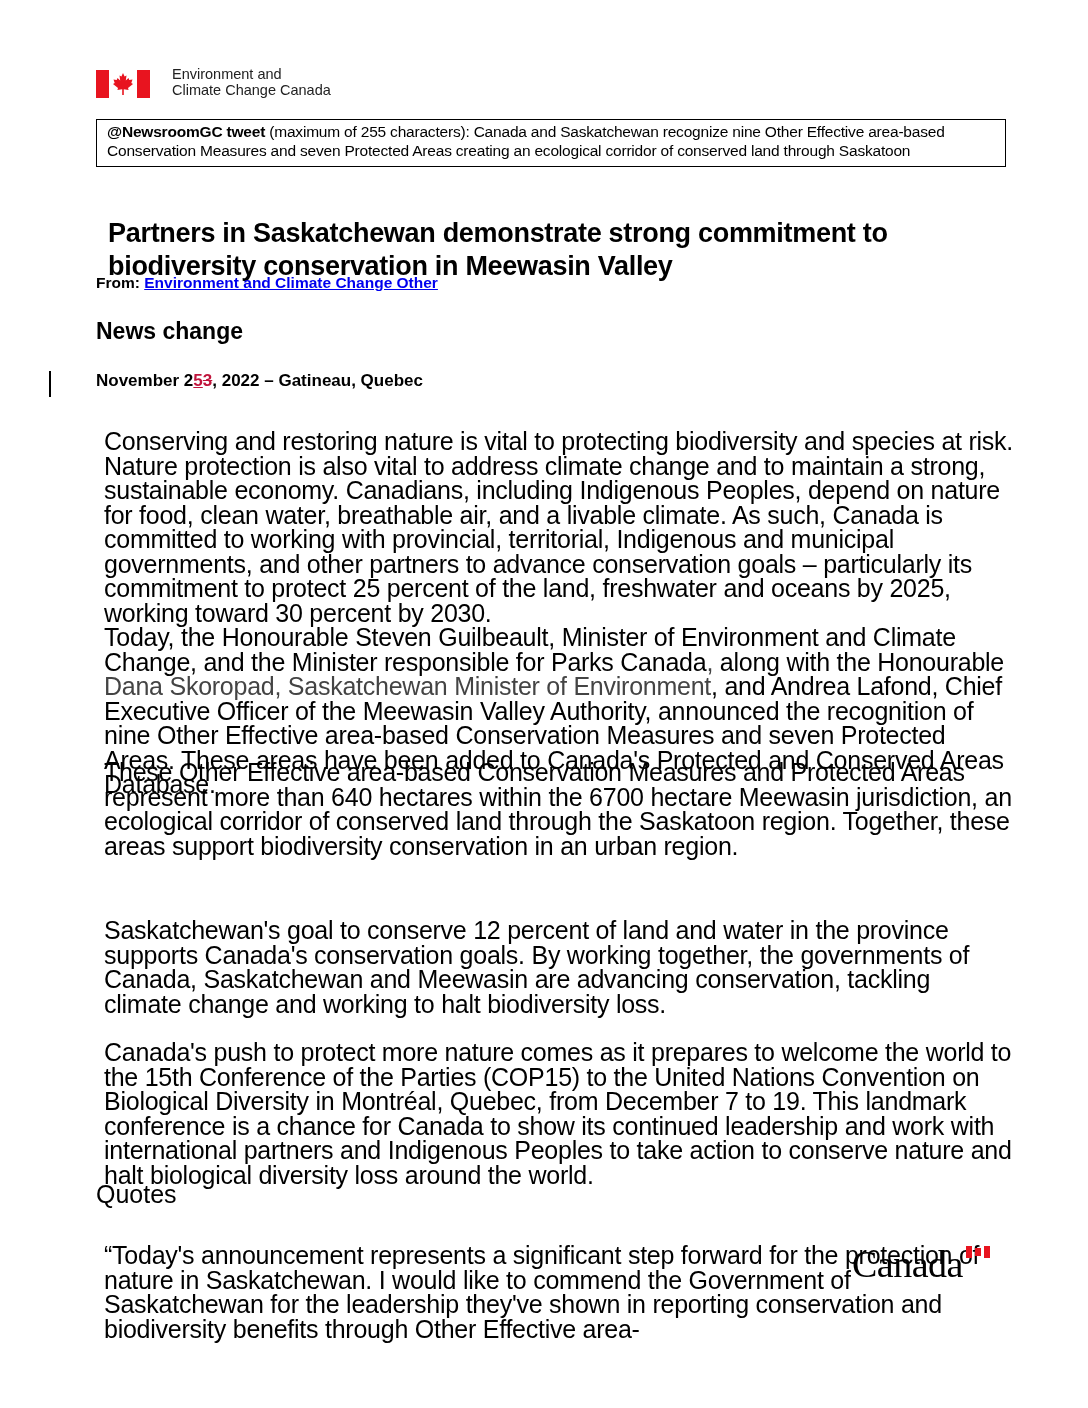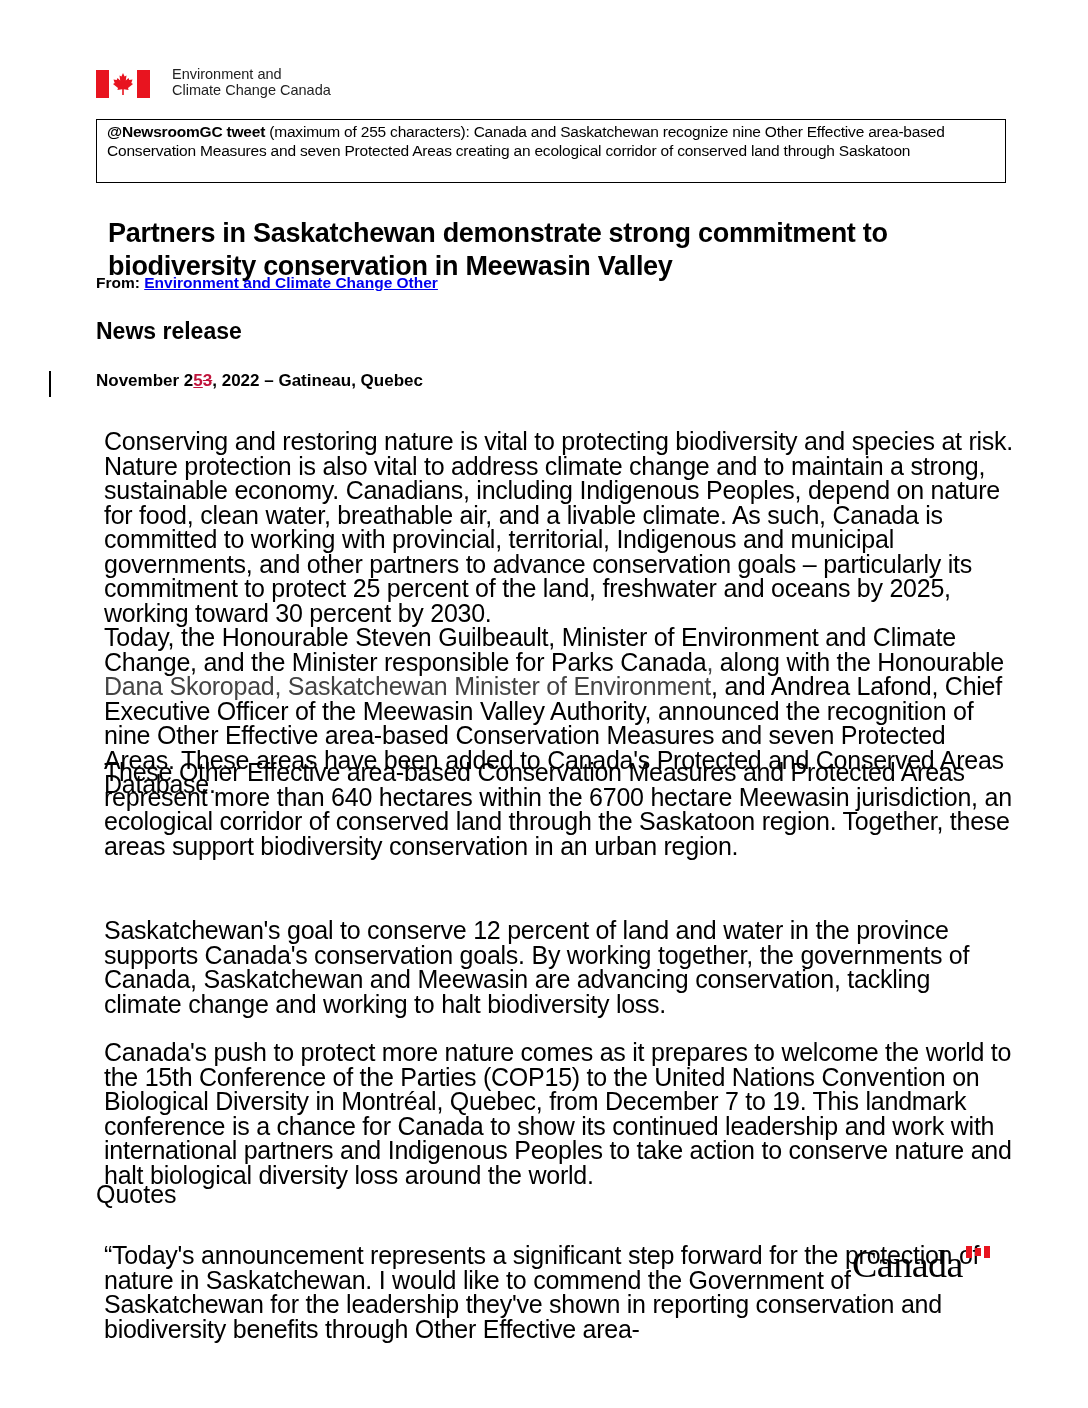--- a/index.html
+++ b/index.html
@@ -10,21 +10,21 @@
   .header { position: absolute; left: 96px; top: 64px; height: 36px; display: flex; align-items: center; }
   .flag { position: relative; width: 54px; height: 28px; margin-top: 4px; }
   .flag .bar-l { position: absolute; left: 0; top: 0; width: 13px; height: 28px; background: #e8141f; }
   .flag .bar-r { position: absolute; right: 0; top: 0; width: 13px; height: 28px; background: #e8141f; }
   .flag .leaf { position: absolute; left: 17px; top: 3px; width: 20px; height: 22px; }
   .dept { font-size: 14.5px; line-height: 16px; color: #222; }
   .dept-en { margin-left: 22px; }
   .dept-fr { margin-left: 20px; }
 
   .tweet-box {
-    position: absolute; left: 96px; top: 119px; width: 910px; height: 64px;
+    position: absolute; left: 96px; top: 119px; width: 910px; height: 48px;
     border: 1.5px solid #000; box-sizing: border-box; padding: 2px 10px 4px 10px;
     font-size: 15.5px; line-height: 19px; letter-spacing: -0.2px;
   }
   .tweet-box b { font-weight: bold; }
 
   .title {
     position: absolute; left: 96px; top: 205px; width: 900px;
     font-size: 27px; line-height: 33px; font-weight: bold; letter-spacing: -0.3px; margin: 12px;
   }
   .from { position: absolute; left: 96px; top: 274px; font-size: 15.5px; font-weight: bold; }
@@ -74,21 +74,21 @@
 
 <div class="tweet-box">
   <b>@NewsroomGC tweet</b><span> (maximum of 255 characters): </span><span>Canada and Saskatchewan recognize nine Other Effective area-based Conservation Measures and seven Protected Areas creating an ecological corridor of conserved land through Saskatoon</span>
 </div>
 
 <h1 class="title">Partners in Saskatchewan demonstrate strong commitment to biodiversity conservation in Meewasin Valley</h1>
 <div class="from">
   <span>From: </span><a href="#">Environment and Climate Change Other</a>
 </div>
 
-<h2 class="h2 news-release">News release</h2>
+<h2 class="h2 news-release">News change</h2>
 
 <div class="change-bar"></div>
 <div class="dateline">
   <span>November 2</span><span class="ins">5</span><span class="del">3</span><span>, 2022 – Gatineau, Quebec</span>
 </div>
 
 <p class="para p1">Conserving and restoring nature is vital to protecting biodiversity and species at risk. Nature protection is also vital to address climate change and to maintain a strong, sustainable economy. Canadians, including Indigenous Peoples, depend on nature for food, clean water, breathable air, and a livable climate. As such, Canada is committed to working with provincial, territorial, Indigenous and municipal governments, and other partners to advance conservation goals – particularly its commitment to protect 25 percent of the land, freshwater and oceans by 2025, working toward 30 percent by 2030.</p>
 
 <p class="para p2">
   <span>Today, the Honourable Steven Guilbeault, Minister of Environment and Climate Change, and the Minister responsible for Parks Canada</span><span class="grey">, </span><span>along with the Honourable </span><span class="grey">Dana Skoropad, Saskatchewan Minister of Environment</span><span>, and Andrea Lafond, Chief Executive Officer of the Meewasin Valley Authority, announced the recognition of nine Other Effective area-based Conservation Measures and seven Protected Areas. These areas have been added to Canada's Protected and Conserved Areas Database.</span>

